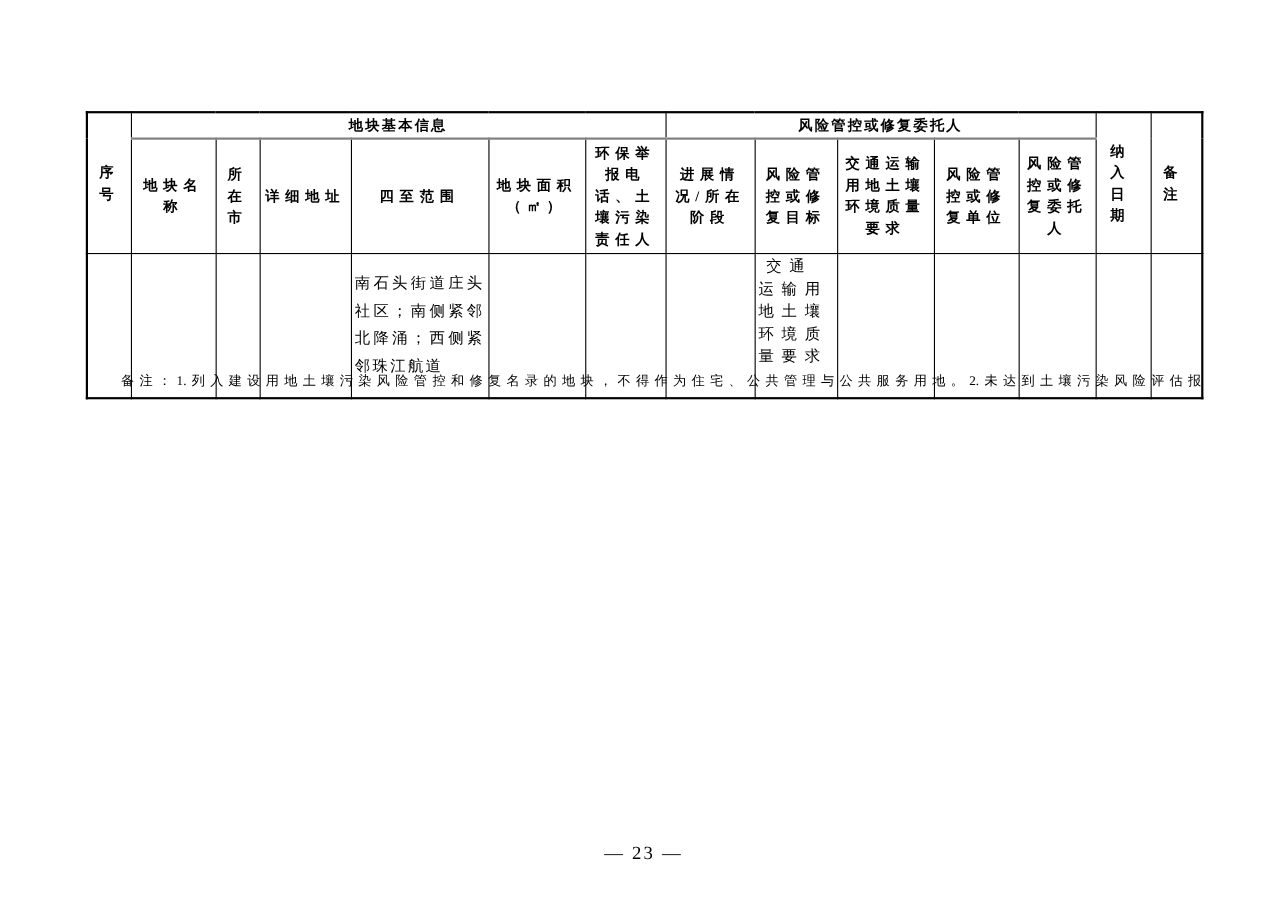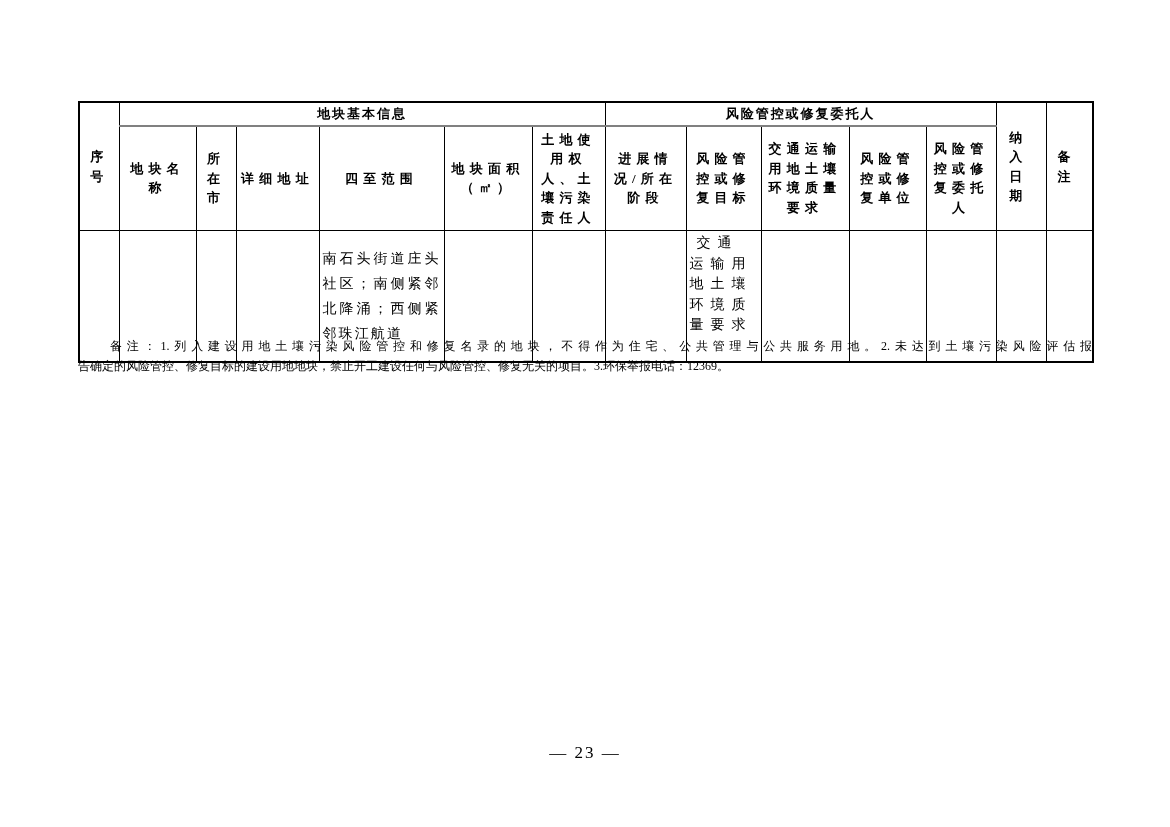--- a/index.html
+++ b/index.html
@@ -74,21 +74,21 @@
     text-indent: 32px;
     text-align: justify;
     text-align-last: justify;
     white-space: nowrap;
   }
   .notes .note-line-2 {
     text-align: left;
   }
   .page-number {
     position: absolute;
-    left: 0; top: 743px;
+    left: 0; top: 766px;
     width: 100%;
     text-align: center;
     font-size: 17px;
     line-height: 20px;
     letter-spacing: 2px;
   }
 </style>
 </head>
 <body>
 
@@ -118,21 +118,21 @@
       <th colspan="5" class="group-cell">风险管控或修复委托人</th>
       <th rowspan="2" class="th-narrow">纳入日期</th>
       <th rowspan="2" class="th-narrow">备注</th>
     </tr>
     <tr class="r-sub">
       <th>地块名称</th>
       <th>所在市</th>
       <th>详细地址</th>
       <th>四至范围</th>
       <th>地块面积（㎡）</th>
-      <th>土地使用权人、土壤污染责任人</th>
+      <th>环保举报电话、土壤污染责任人</th>
       <th>进展情况/所在阶段</th>
       <th>风险管控或修复目标</th>
       <th>交通运输用地土壤环境质量要求</th>
       <th>风险管控或修复单位</th>
       <th>风险管控或修复委托人</th>
     </tr>
     <tr class="r-data">
       <td></td>
       <td></td>
       <td></td>
@@ -146,18 +146,17 @@
       <td></td>
       <td></td>
       <td></td>
       <td></td>
     </tr>
   </tbody>
     </table>
 
   <div class="notes">
     <div class="note-line-1">备注：1.列入建设用地土壤污染风险管控和修复名录的地块，不得作为住宅、公共管理与公共服务用地。2.未达到土壤污染风险评估报</div>
-    <div class="note-line-2">告确定的风险管控、修复目标的建设用地地块，禁止开工建设任何与风险管控、修复无关的项目。3.环保举报电话：12369。</div>
   </div>
 
   <div class="page-number">— 23 —</div>
 
 </div>
 
 </body></html>

